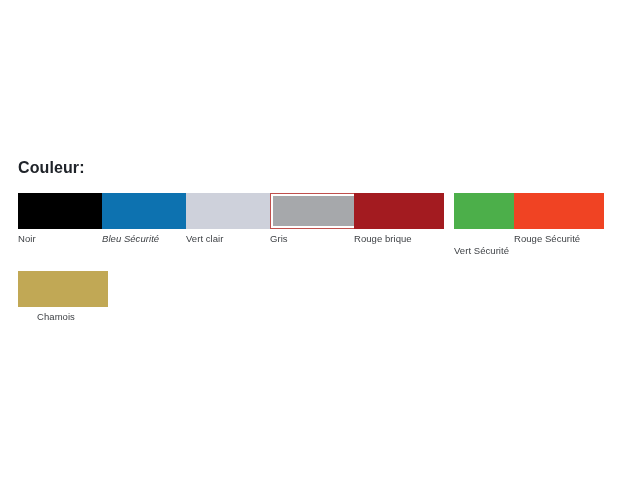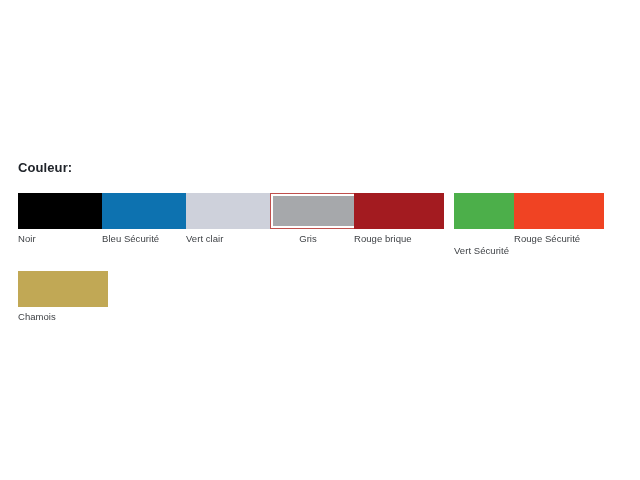--- a/index.html
+++ b/index.html
@@ -25,21 +25,21 @@
 
   
   .option-group {
     position: absolute;
     left: 18px;
     top: 160px;
     width: 604px;
   }
 
   .group-title {
-    font-size: 13px;
+    font-size: 16px;
     font-weight: bold;
     color: #20242a;
     letter-spacing: 0.1px;
     line-height: 16px;
     margin: 0 0 17px 0;
     white-space: nowrap;
   }
 
   .swatch-grid {
     display: flex;
@@ -104,33 +104,33 @@
     <div class="swatch-cell">
           <div class="swatch-chip">
             <span class="chip-fill" style="background: rgb(0, 0, 0);"></span>
           </div>
           <span class="swatch-label" style="color: rgb(63, 66, 70);">Noir</span>
         </div>
         <div class="swatch-cell">
           <div class="swatch-chip">
             <span class="chip-fill" style="background: rgb(13, 114, 176);"></span>
           </div>
-          <span class="swatch-label" style="color: rgb(63, 66, 70);">Bleu Sécurité</span>
+          <span class="swatch-label" style="color: rgb(63, 66, 70); font-style: italic;">Bleu Sécurité</span>
         </div>
         <div class="swatch-cell">
           <div class="swatch-chip">
             <span class="chip-fill" style="background: rgb(206, 209, 219);"></span>
           </div>
           <span class="swatch-label" style="color: rgb(63, 66, 70);">Vert clair</span>
         </div>
         <div class="swatch-cell is-selected" aria-selected="true">
           <div class="swatch-chip" style="border-color: rgb(192, 80, 77);">
             <span class="chip-fill" style="background: rgb(166, 168, 171);"></span>
           </div>
-          <span class="swatch-label" style="color: rgb(63, 66, 70); text-align: center;">Gris</span>
+          <span class="swatch-label" style="color: rgb(63, 66, 70);">Gris</span>
         </div>
         <div class="swatch-cell">
           <div class="swatch-chip">
             <span class="chip-fill" style="background: rgb(163, 27, 32);"></span>
           </div>
           <span class="swatch-label" style="color: rgb(63, 66, 70);">Rouge brique</span>
         </div>
         <div class="swatch-cell">
           <div class="swatch-chip">
             <span class="chip-fill" style="background: rgb(76, 175, 74);"></span>
@@ -140,19 +140,19 @@
         <div class="swatch-cell">
           <div class="swatch-chip">
             <span class="chip-fill" style="background: rgb(240, 67, 35);"></span>
           </div>
           <span class="swatch-label" style="color: rgb(63, 66, 70);">Rouge Sécurité</span>
         </div>
         <div class="swatch-cell">
           <div class="swatch-chip">
             <span class="chip-fill" style="background: rgb(193, 168, 85);"></span>
           </div>
-          <span class="swatch-label" style="color: rgb(63, 66, 70);">Chamois</span>
+          <span class="swatch-label" style="color: rgb(63, 66, 70); text-align: center;">Chamois</span>
         </div>
       </div>
 
   </div>
 
 </div>
 
 </body></html>

